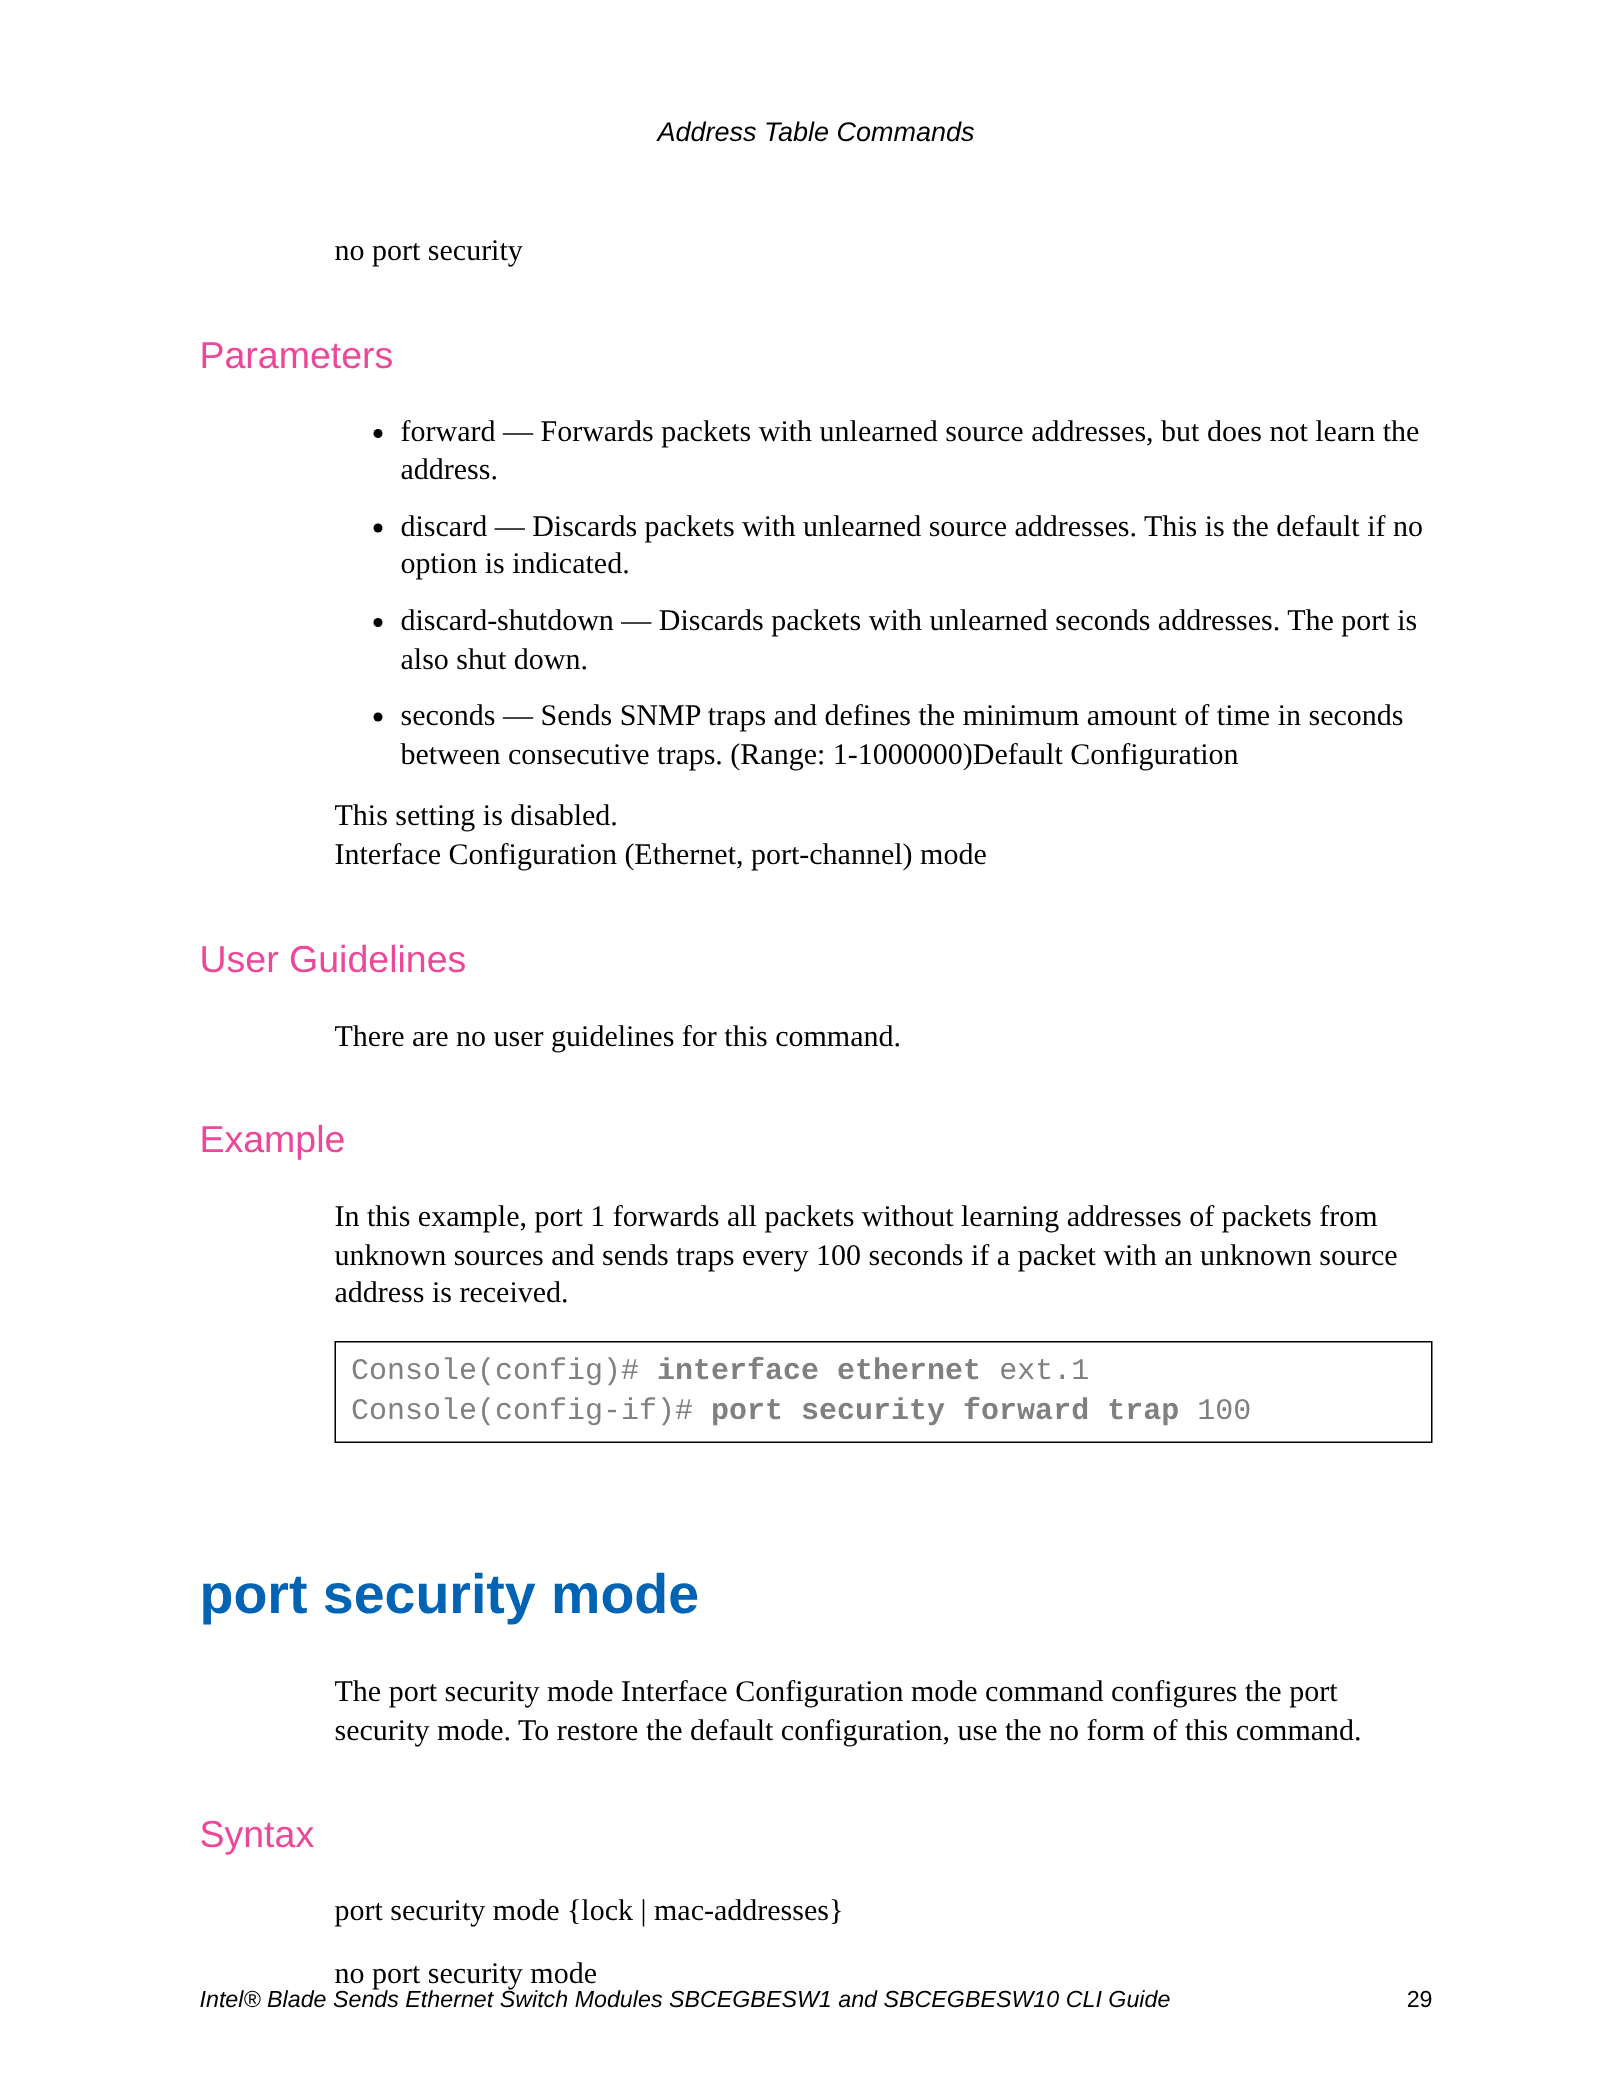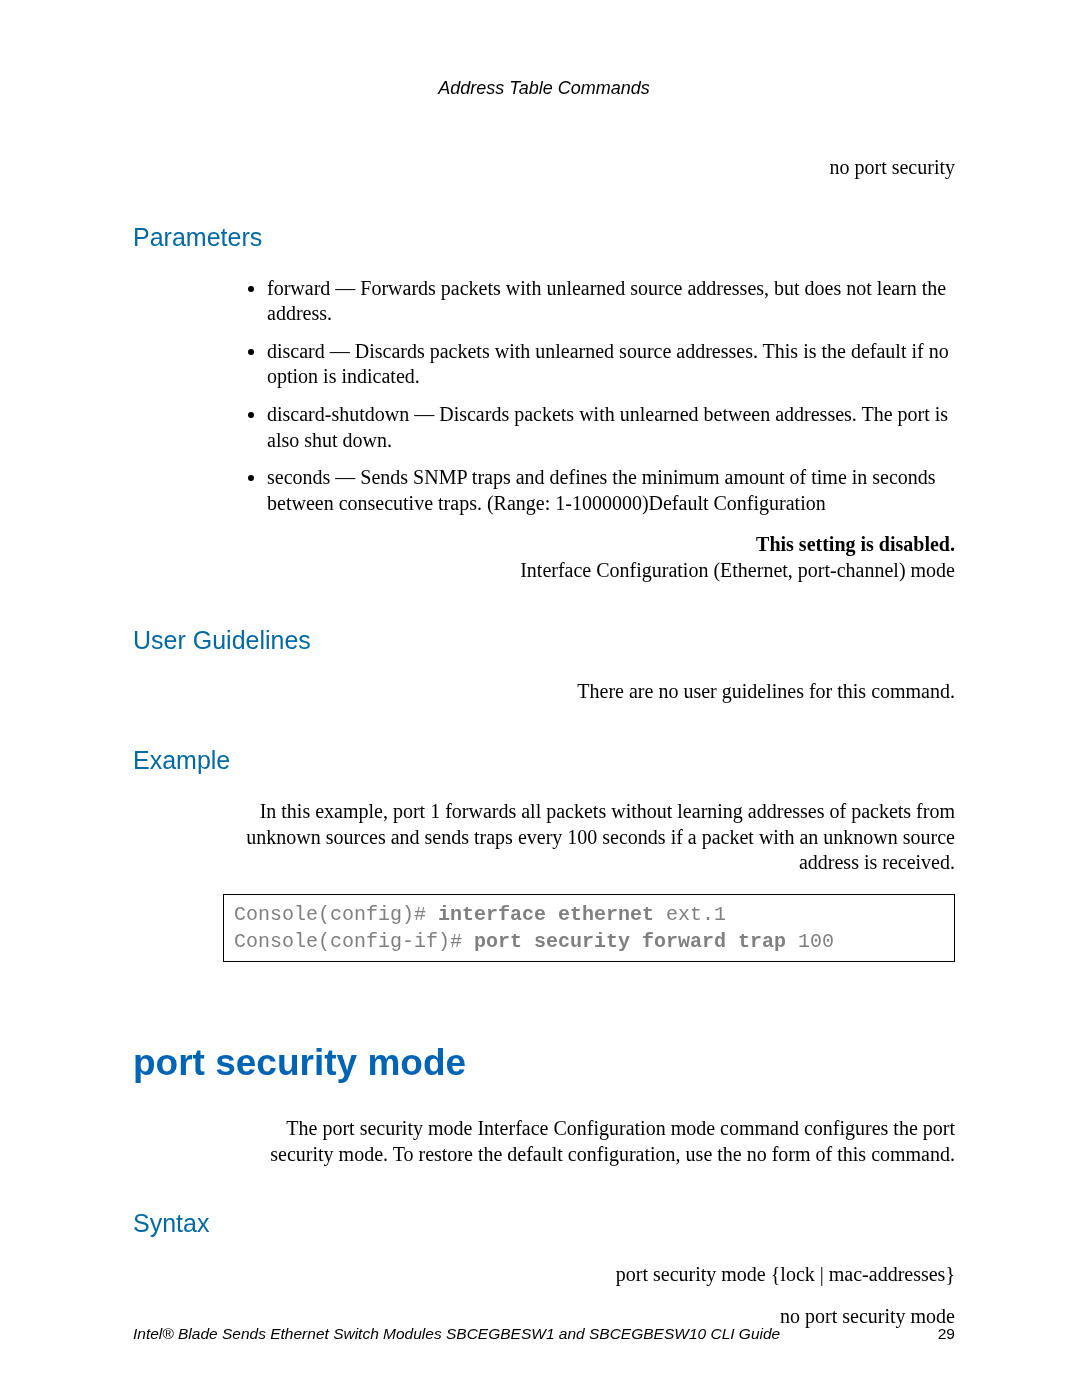--- a/index.html
+++ b/index.html
@@ -25,28 +25,27 @@
     text-align: center;
     margin-bottom: 56px;
     color: #000;
   }
   .bodytext {
     font-size: 20px;
     line-height: 1.28;
   }
   .indent-block {
     margin-left: 90px;
-    text-align: right;
   }
   .indent-bullet {
     margin-left: 110px;
   }
   .h2 {
     font-family: Arial, Helvetica, sans-serif;
-    color: #0369a1;
+    color: #ec4899;
     font-size: 25px;
     margin-top: 42px;
     margin-bottom: 24px;
     font-weight: 400;
   }
   .h1 {
     font-family: Arial, Helvetica, sans-serif;
     color: #0063b3;
     font-size: 37px;
     font-weight: 700;
@@ -71,21 +70,20 @@
     font-size: 20px;
     line-height: 1.35;
     color: #808080;
     margin-top: 18px;
   }
   .codeblock .bold {
     font-weight: 700;
   }
   .para {
     margin-top: 16px;
-    font-weight: bold;
   }
   .footer {
     position: absolute;
     left: 133px;
     top: 1325px;
     width: 822px;
     font-family: Arial, Helvetica, sans-serif;
     font-style: italic;
     font-size: 15.5px;
   }
@@ -103,21 +101,21 @@
 <div class="page">
   <div class="running-header">Address Table Commands</div>
 
   <div class="indent-block bodytext">no port security</div>
 
   <div class="h2">Parameters</div>
   <div class="indent-bullet">
     <ul class="bullets">
       <li>forward — Forwards packets with unlearned source addresses, but does not learn the address.</li>
       <li>discard — Discards packets with unlearned source addresses. This is the default if no option is indicated.</li>
-      <li>discard-shutdown — Discards packets with unlearned between addresses. The port is also shut down.</li>
+      <li>discard-shutdown — Discards packets with unlearned seconds addresses. The port is also shut down.</li>
       <li>seconds — Sends SNMP traps and defines the minimum amount of time in seconds between consecutive traps. (Range: 1-1000000)Default Configuration</li>
     </ul>
   </div>
   <div class="indent-block bodytext para">This setting is disabled.</div>
 
   <div class="indent-block bodytext">Interface Configuration (Ethernet, port-channel) mode</div>
 
   <div class="h2">User Guidelines</div>
   <div class="indent-block bodytext">There are no user guidelines for this command.</div>
 

